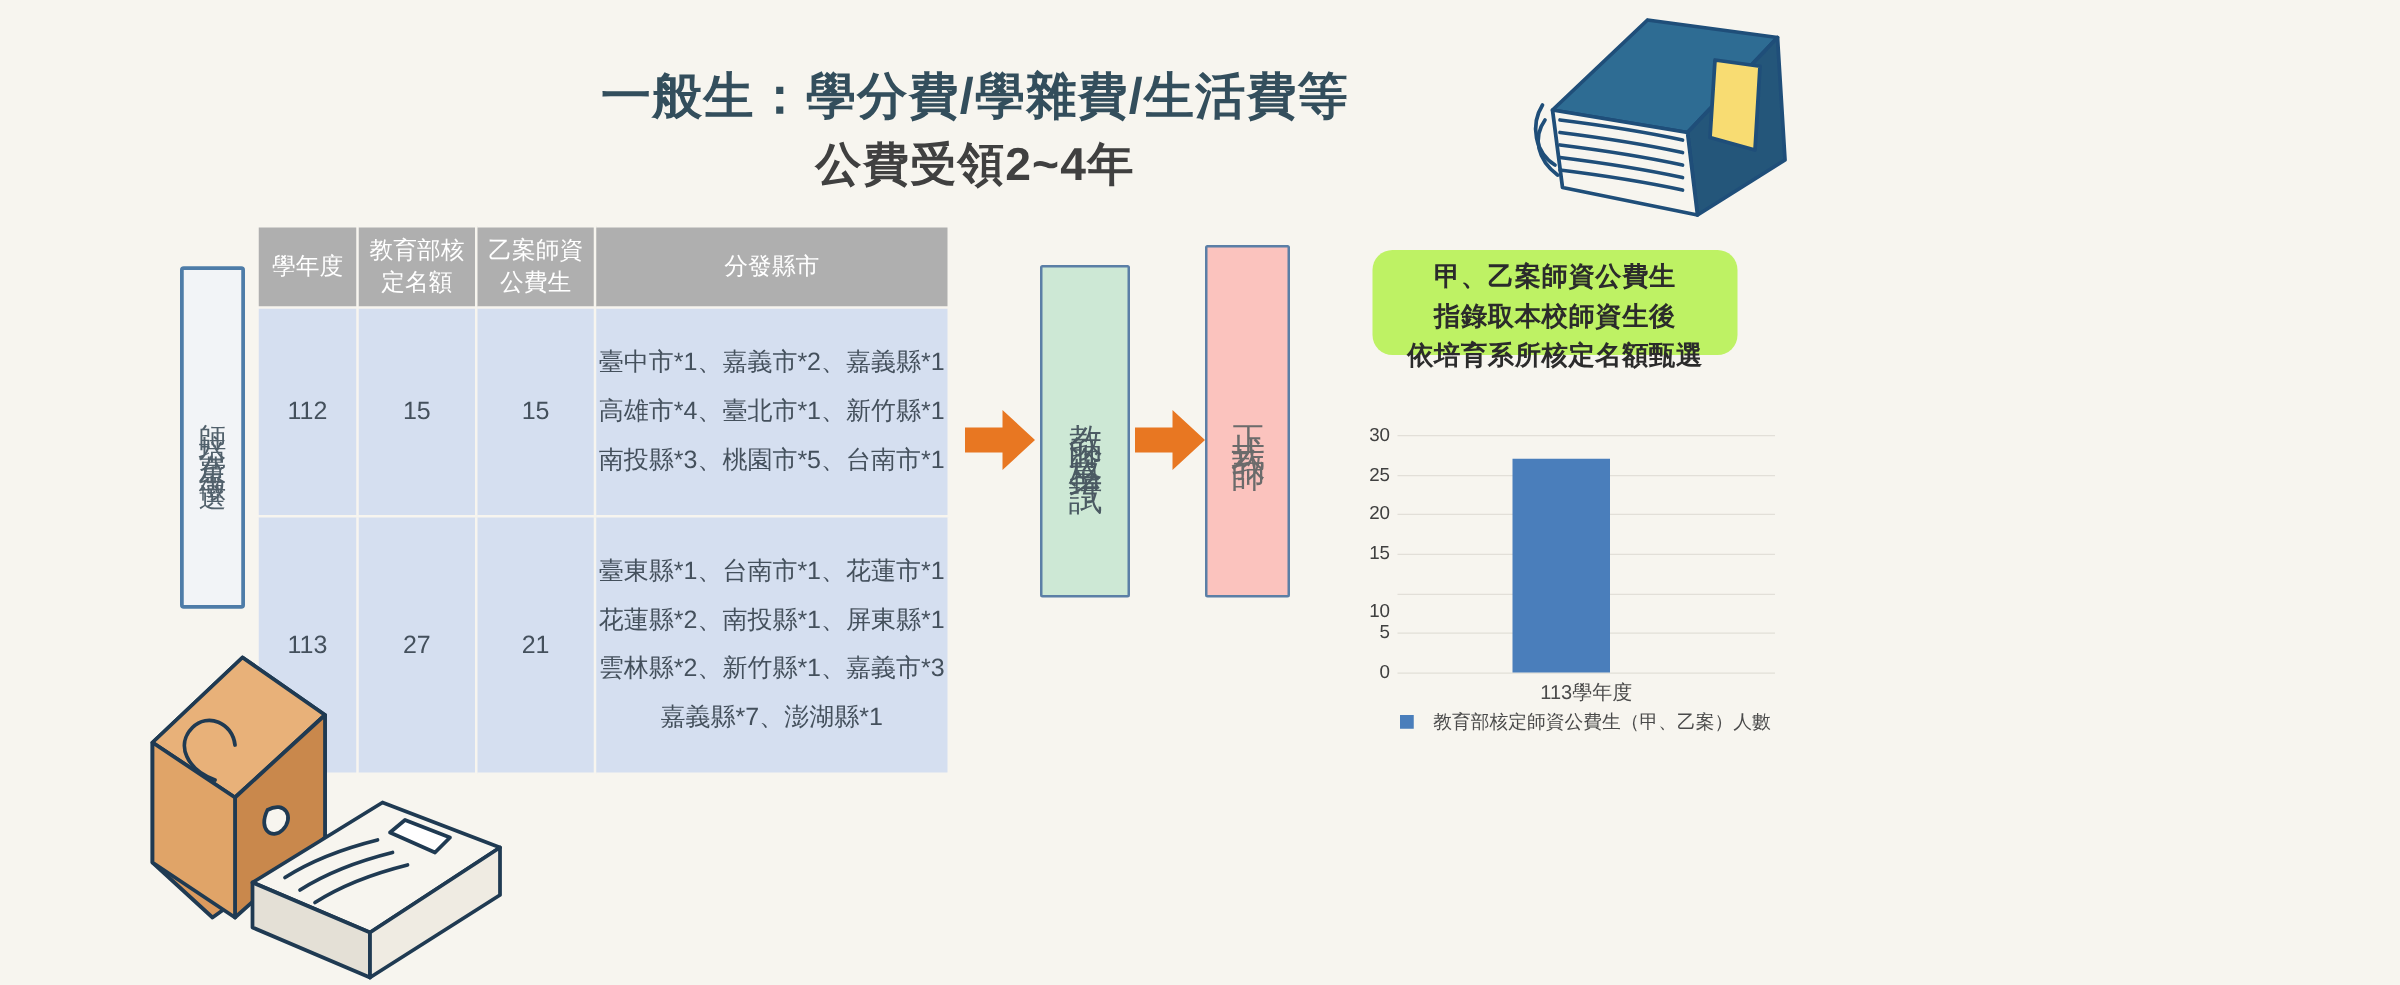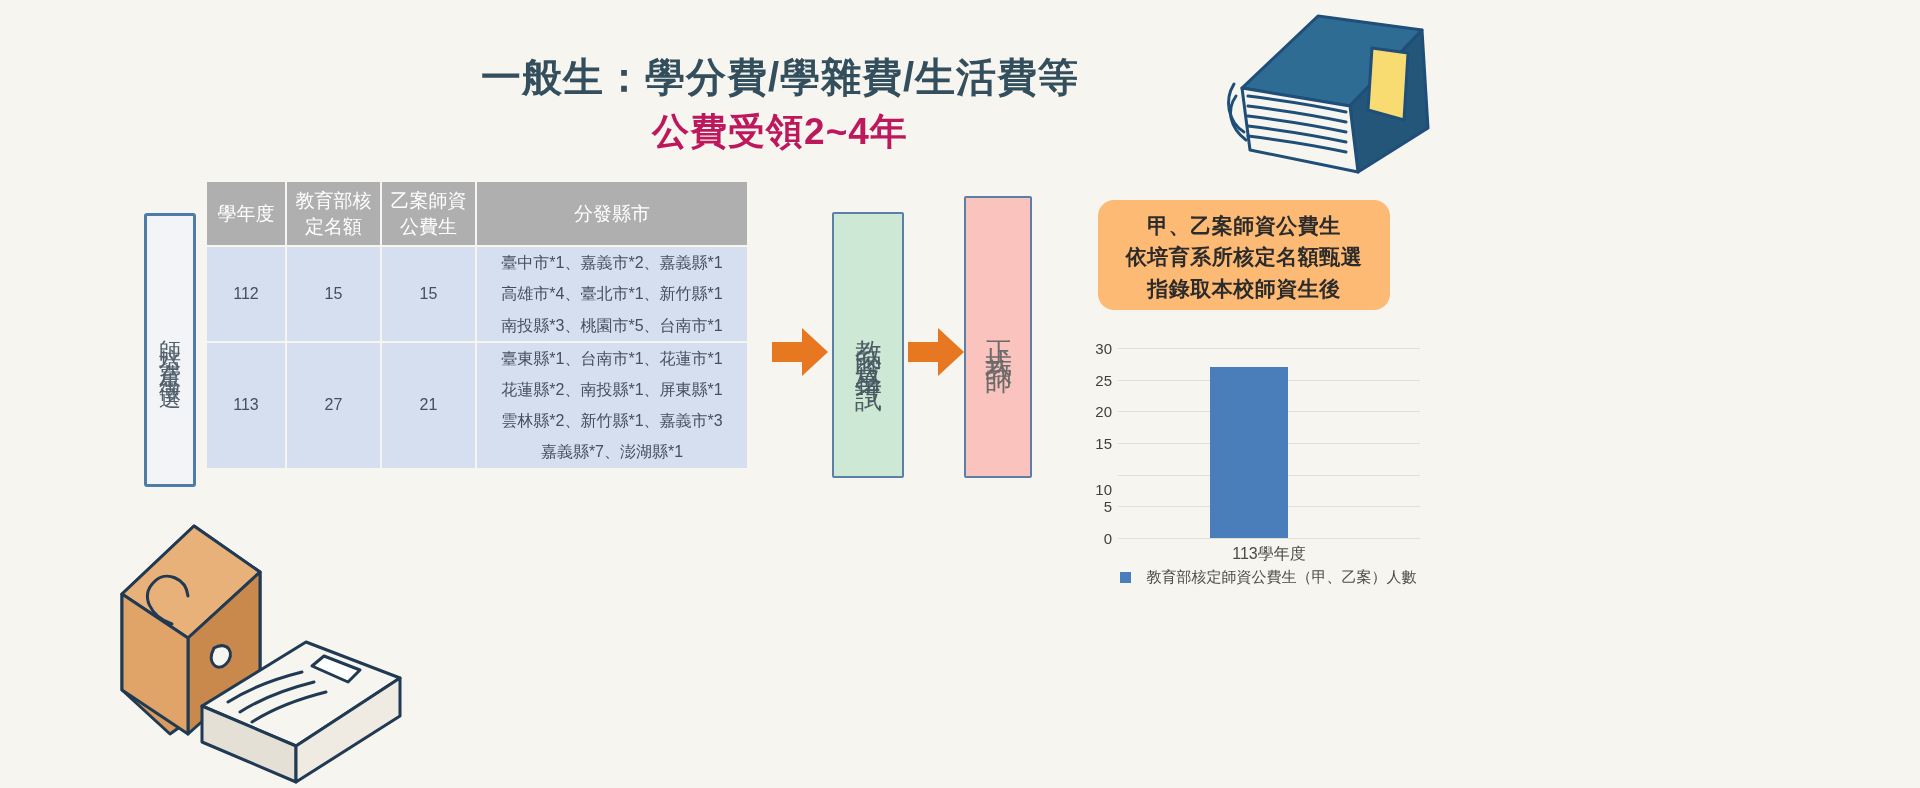--- a/index.html
+++ b/index.html
@@ -19,21 +19,21 @@
   
   #title-block {
     position: absolute; left: 0; top: 52px; width: 1560px;
     text-align: center;
   }
   #title-main {
     font-size: 40px; font-weight: bold; color: #334E5C;
     letter-spacing: 1px; line-height: 1.25;
   }
   #title-sub {
-    font-size: 37px; font-weight: bold; color: #be185d;
+    font-size: 37px; font-weight: bold; color: #404040;
     letter-spacing: 1px; line-height: 1.3; margin-top: 6px;
   }
 
   
   #vert-label-box {
     position: absolute; left: 144px; top: 213px;
     width: 46px; height: 268px;
     background: #F2F4F7;
     border: 3px solid #4E7CA8;
     border-radius: 3px;
@@ -58,24 +58,24 @@
     font-size: 19px;
     line-height: 1.35;
     border: 2px solid #F7F5EF;
     padding: 6px 2px;
     vertical-align: middle;
   }
   #main-table td {
     background: #D5DFF0;
     color: #44505C;
     border: 2px solid #F7F5EF;
-    font-size: 16px;
+    font-size: 20px;
     vertical-align: middle;
     text-align: center;
-    padding: 0 2px;
+    padding: 24px 2px;
   }
   .col-year   { width: 80px; }
   .col-quota  { width: 95px; }
   .col-done   { width: 95px; }
   .col-dist   { width: 272px; }
   td.cell-dist {
     text-align: center;
     font-size: 19px;
     line-height: 1.95;
     padding: 14px 10px;
@@ -109,25 +109,25 @@
   #flow-exam .flow-text { color: #4B5A63; }
   #flow-teacher {
     left: 964px; top: 196px; width: 64px; height: 278px;
     background: #FBC3BE;
   }
   #flow-teacher .flow-text { color: #6B6B6B; }
 
   
   #info-box {
     position: absolute; left: 1098px; top: 200px;
-    width: 292px; height: 110px;
-    background: #fdba74;
+    width: 292px; height: 84px;
+    background: #bef264;
     border-radius: 16px;
     display: flex; flex-direction: column;
-    align-items: center; justify-content: flex-end;
+    align-items: center; justify-content: flex-start;
     padding: 6px 10px;
     box-sizing: border-box;
   }
   #info-box div {
     font-size: 21px; font-weight: bold; color: #2B2B2B;
     line-height: 1.5; text-align: center; letter-spacing: 0.5px;
   }
 
   
   #chart {
@@ -254,22 +254,22 @@
 
   <div class="flow-box" id="flow-exam">
     <div class="flow-text">教師資格考試</div>
   </div>
   <div class="flow-box" id="flow-teacher">
     <div class="flow-text">正式教師</div>
   </div>
 
   <div id="info-box">
     <div>甲、乙案師資公費生</div>
+    <div>指錄取本校師資生後</div>
     <div>依培育系所核定名額甄選</div>
-    <div>指錄取本校師資生後</div>
   </div>
 
   <div id="chart">
     <div id="chart-plot">
         <div class="chart-gridline" style="top: 190px;"></div>
         <div class="chart-ylabel" style="top: 190px;">0</div>
         <div class="chart-gridline" style="top: 158.333px;"></div>
         <div class="chart-ylabel" style="top: 158.333px;">5</div>
         <div class="chart-gridline" style="top: 126.667px;"></div>
         <div class="chart-ylabel" style="top: 141px;">10</div>

